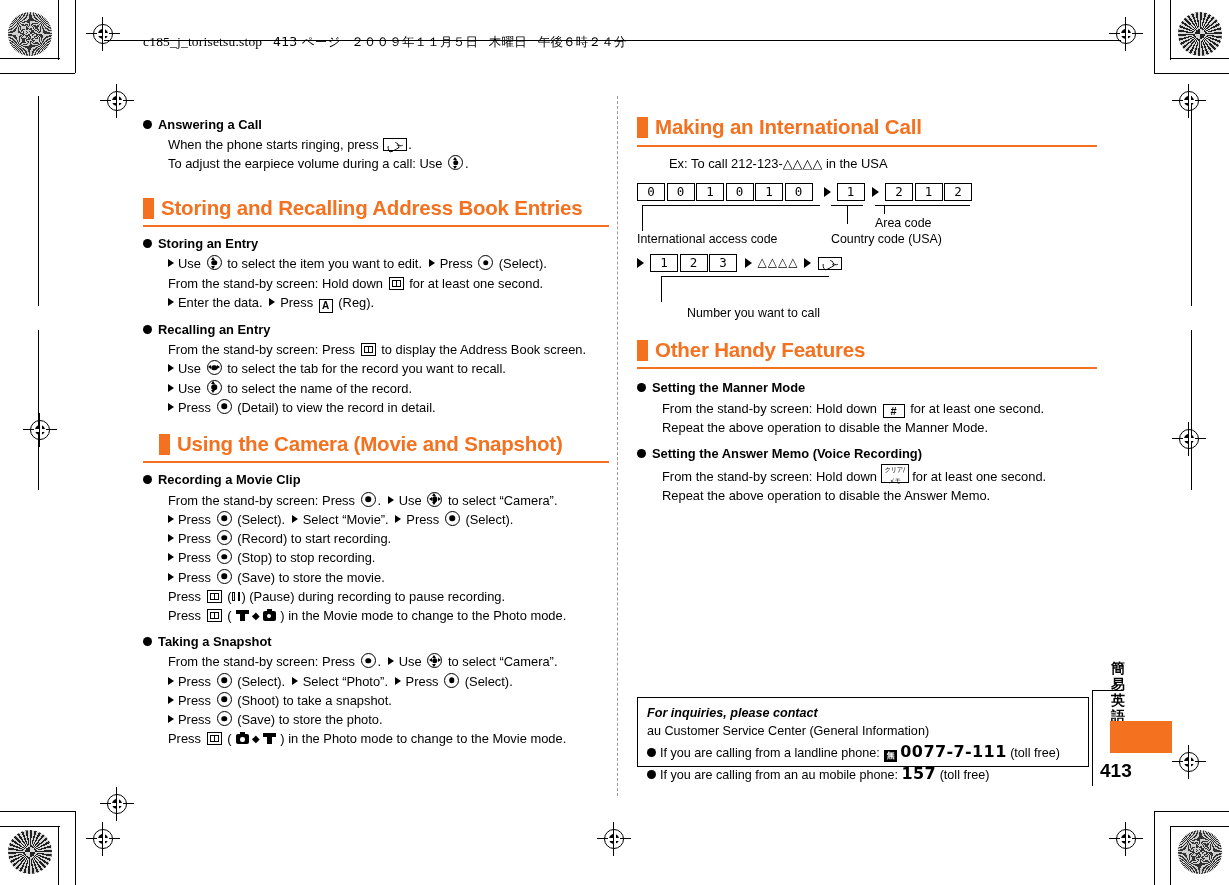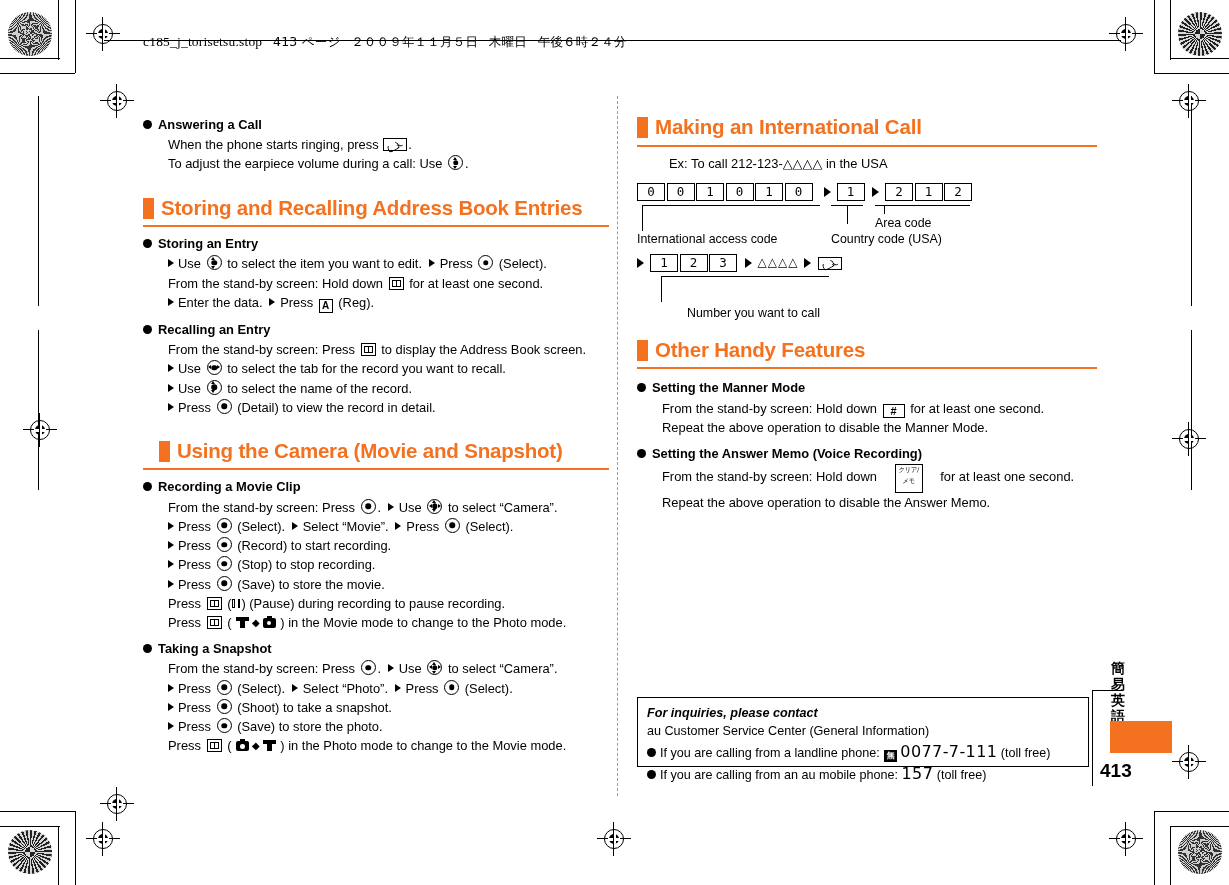--- a/index.html
+++ b/index.html
@@ -66,21 +66,21 @@
   .key-call .hs{position:absolute;left:3px;top:2.5px;width:10px;height:7px;
       border:1.6px solid #000;border-radius:60% 60% 40% 40%/70% 70% 30% 30%;
       border-top-color:transparent;transform:rotate(-28deg);}
   .key-call .wv{position:absolute;right:3px;top:4px;font-size:7px;line-height:7px;
       font-family:"DejaVu Sans",sans-serif;}
   .key-ab{width:15px;height:13px;position:relative;margin:0 2px;}
   .key-ab .inner{position:absolute;left:2px;top:2px;right:2px;bottom:2px;border:1px solid #000;}
   .key-ab .inner::after{content:"";position:absolute;left:50%;top:0;bottom:0;width:1px;background:#000;}
   .key-a{width:14px;height:14px;font-size:10px;line-height:12px;font-weight:bold;margin:0 2px;}
   .key-hash{width:22px;height:14px;font-size:11px;line-height:12px;font-weight:bold;margin:0 2px;}
-  .key-clr{width:28px;height:29px;margin:0 14px;position:relative;}
+  .key-clr{width:28px;height:19px;margin:0 0;position:relative;}
   .key-clr span{font-family:"DejaVu Sans",sans-serif;font-size:6.5px;line-height:11px;
       letter-spacing:-.5px;display:block;}
 
   .cir{display:inline-block;width:13px;height:13px;border:1.2px solid #000;border-radius:50%;
        position:relative;vertical-align:-2px;margin:0 2px;}
   .cir .c{position:absolute;left:50%;top:50%;width:5.5px;height:5.5px;background:#000;
        border-radius:50%;transform:translate(-50%,-50%);}
   .cir .ar{position:absolute;width:0;height:0;}
   .cir.ud .ar.u{left:50%;top:.4px;margin-left:-2.6px;border-left:2.6px solid transparent;
        border-right:2.6px solid transparent;border-bottom:3px solid #000;}
@@ -118,21 +118,21 @@
   .lbl{position:absolute;font-size:12.4px;white-space:nowrap;}
   .tris{display:inline-block;font-size:12px;letter-spacing:1px;vertical-align:middle;
         font-family:"DejaVu Sans",sans-serif;}
 
   
   .inqbox{position:absolute;left:637px;top:697px;width:452px;height:70px;
      border:1.4px solid #000;box-sizing:border-box;padding:7px 9px;font-size:12.6px;line-height:1.42;}
   .inqbox .ttl{font-weight:bold;font-style:italic;}
   .inqbox .dot{display:inline-block;width:9px;height:9px;border-radius:50%;background:#000;
      margin-right:4px;vertical-align:0;}
-  .inqbox .num{font-size:16px;font-weight:normal;letter-spacing:.4px;font-family:"DejaVu Sans",sans-serif;}
+  .inqbox .num{font-size:16px;font-weight:bold;letter-spacing:.4px;font-family:"DejaVu Sans",sans-serif;}
   .freebox{display:inline-block;width:13px;height:12px;background:#000;color:#fff;font-size:8px;
      line-height:12px;text-align:center;vertical-align:-1px;margin:0 3px 0 1px;font-weight:bold;}
 
   
   .vtabtxt{position:absolute;left:1108px;top:660px;width:20px;font-family:"DejaVu Sans",sans-serif;
      font-size:14px;line-height:16px;text-align:center;font-weight:bold;}
   .otab{position:absolute;left:1110px;top:721px;width:62px;height:32px;background:#f4711f;}
   .pgnum{position:absolute;left:1100px;top:760px;font-size:19px;font-weight:bold;}
 </style>
 </head>
@@ -287,21 +287,21 @@
       <span class="tri"></span><span>Use</span>
       <span class="cir ud"><i class="ar u"></i><i class="ar d"></i><i class="c"></i></span>
       <span>to select the name of the record.</span>
     </div>
     <div class="ind">
       <span class="tri"></span><span>Press</span>
       <span class="cir"><i class="c"></i></span>
       <span>(Detail) to view the record in detail.</span>
     </div>
 
-    <div class="sechead" style="margin-top:19px;padding-left:16px;">
+    <div class="sechead" style="margin-top:12px;padding-left:16px;">
       <span class="bar"></span><span class="txt">Using the Camera (Movie and Snapshot)</span>
       <span class="rule"></span>
     </div>
 
     <div class="sub">
       <span class="b"></span><span>Recording a Movie Clip</span>
     </div>
     <div class="ind">
       <span>From the stand-by screen: Press</span>
       <span class="cir"><i class="c"></i></span><span>.</span>

